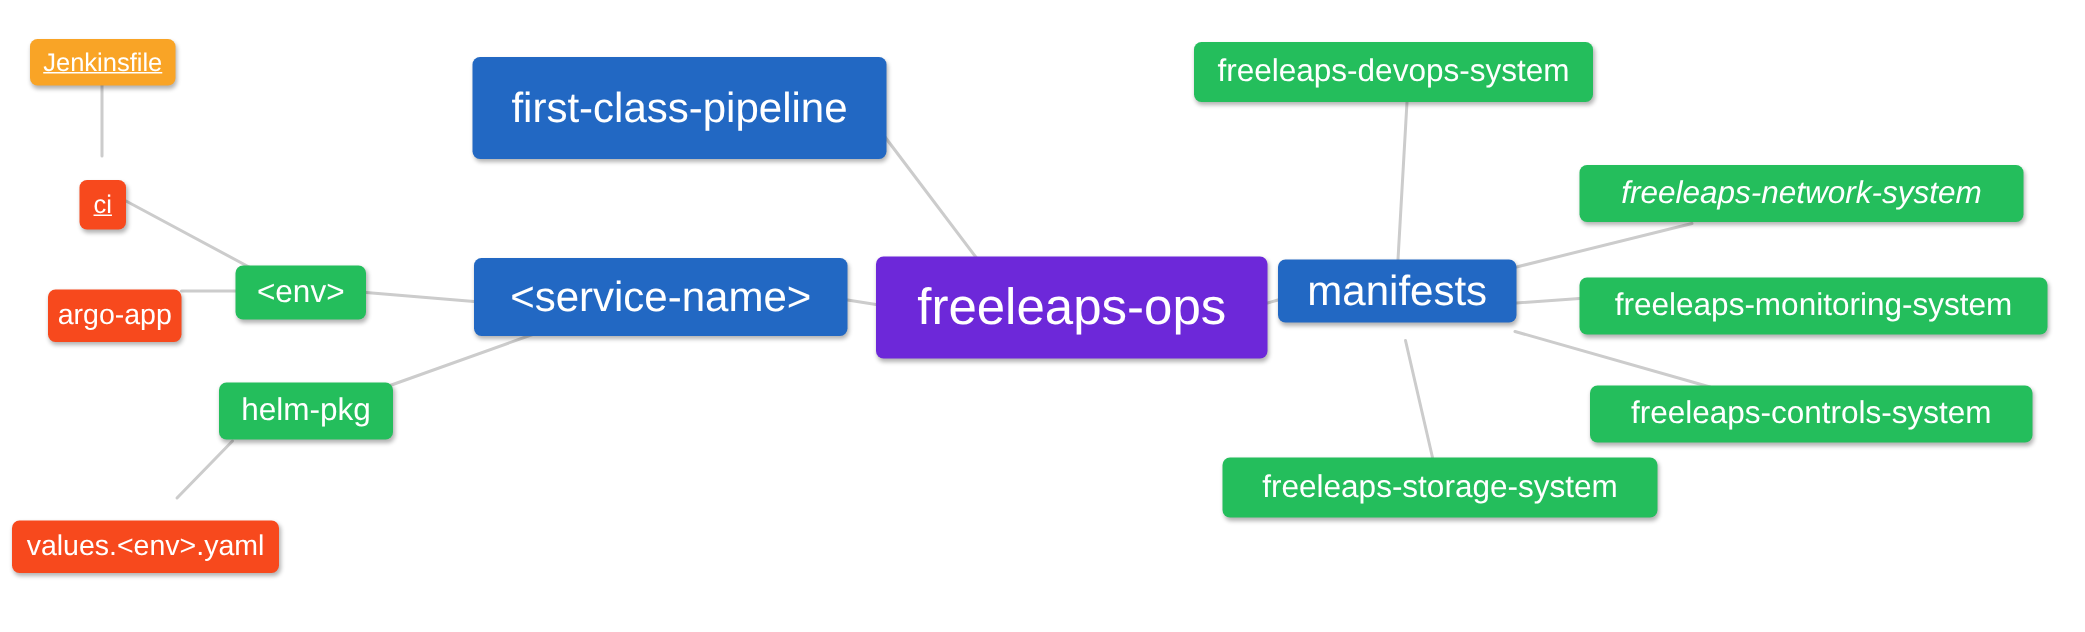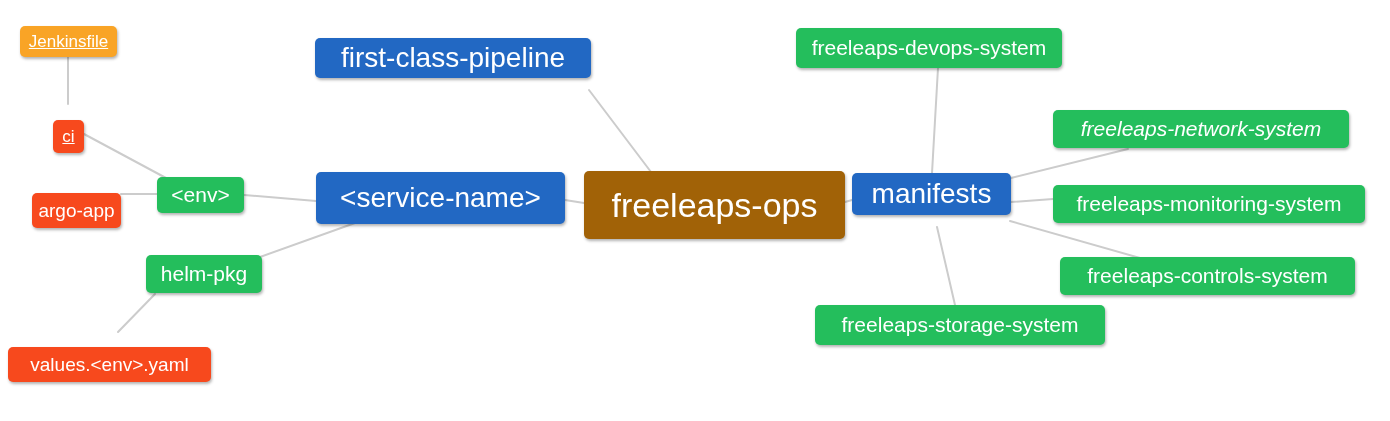--- a/index.html
+++ b/index.html
@@ -37,21 +37,21 @@
     border-radius: 5px;
     box-shadow: 1px 2px 3px rgba(0,0,0,0.30);
     white-space: nowrap;
     cursor: default;
     user-select: none;
   }
   .c-orange { background: #f9a426; }
   .c-red    { background: #f7491d; margin-top: 16px; }
   .c-green  { background: #24be5c; }
   .c-blue   { background: #2268c3; }
-  .c-dark   { background: #a16207; }
+  .c-dark   { background: #6d28d9; }
   .f15 { font-size: 17px; text-decoration: underline; }
   .f19 { font-size: 19px; }
   .f21 { font-size: 21px; }
   .f28 { font-size: 28px; }
   .f34 { font-size: 34px; }
 </style>
 </head>
 <body>
 
 <div class="canvas">
@@ -71,22 +71,22 @@
     <line x1="1011" y1="202" x2="1053" y2="199"></line>
     <line x1="1010" y1="221" x2="1140" y2="258"></line>
     <line x1="937" y1="227" x2="955" y2="305"></line>
   </svg>
 
   <div class="node c-orange f15" style="left:20px;   top:26px;  width:97px;  height:31px;">Jenkinsfile</div>
   <div class="node c-red    f15" style="left:53px;   top:104px; width:31px;  height:33px;">ci</div>
   <div class="node c-red    f19" style="left:32px;   top:177px; width:89px;  height:35px;">argo-app</div>
   <div class="node c-green  f21" style="left:157px;  top:177px; width:87px;  height:36px;">&lt;env&gt;</div>
   <div class="node c-green  f21" style="left:146px;  top:255px; width:116px; height:38px;">helm-pkg</div>
-  <div class="node c-red    f19" style="left:8px;    top:331px; width:203px; height:35px;">values.&lt;env&gt;.yaml</div>
-  <div class="node c-blue   f28" style="left:315px;  top:38px;  width:276px; height:40px;">first-class-pipeline</div>
+  <div class="node c-red    f19" style="left:8px;    top:331px; width:178px; height:35px;">values.&lt;env&gt;.yaml</div>
+  <div class="node c-blue   f28" style="left:315px;  top:38px;  width:276px; height:68px;">first-class-pipeline</div>
   <div class="node c-blue   f28" style="left:316px;  top:172px; width:249px; height:52px;">&lt;service-name&gt;</div>
   <div class="node c-dark   f34" style="left:584px;  top:171px; width:261px; height:68px;">freeleaps-ops</div>
   <div class="node c-blue   f28" style="left:852px;  top:173px; width:159px; height:42px;">manifests</div>
   <div class="node c-green  f21" style="left:796px;  top:28px;  width:266px; height:40px;">freeleaps-devops-system</div>
   <div class="node c-green  f21" style="left:1053px; top:110px; width:296px; height:38px;font-style:italic;">freeleaps-network-system</div>
   <div class="node c-green  f21" style="left:1053px; top:185px; width:312px; height:38px;">freeleaps-monitoring-system</div>
   <div class="node c-green  f21" style="left:1060px; top:257px; width:295px; height:38px;">freeleaps-controls-system</div>
   <div class="node c-green  f21" style="left:815px;  top:305px; width:290px; height:40px;">freeleaps-storage-system</div>
 
 </div>

